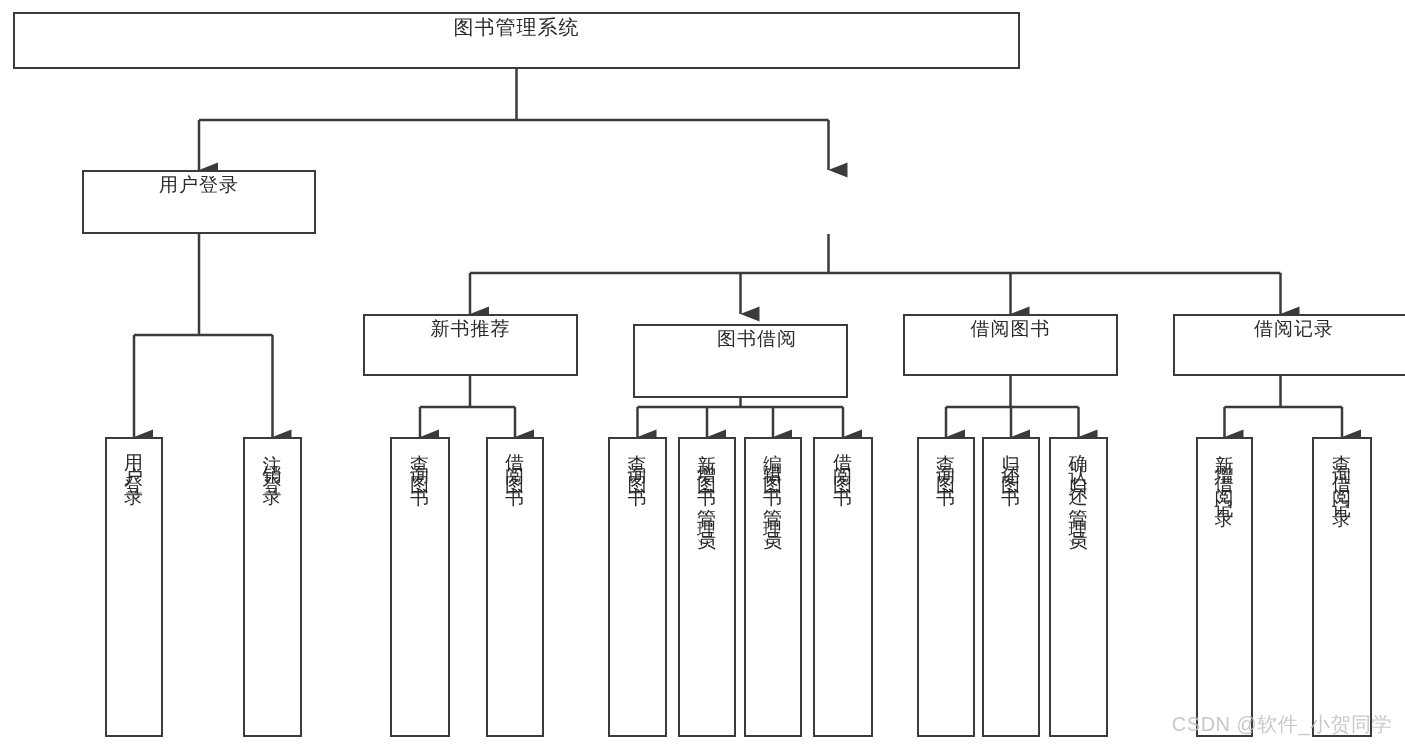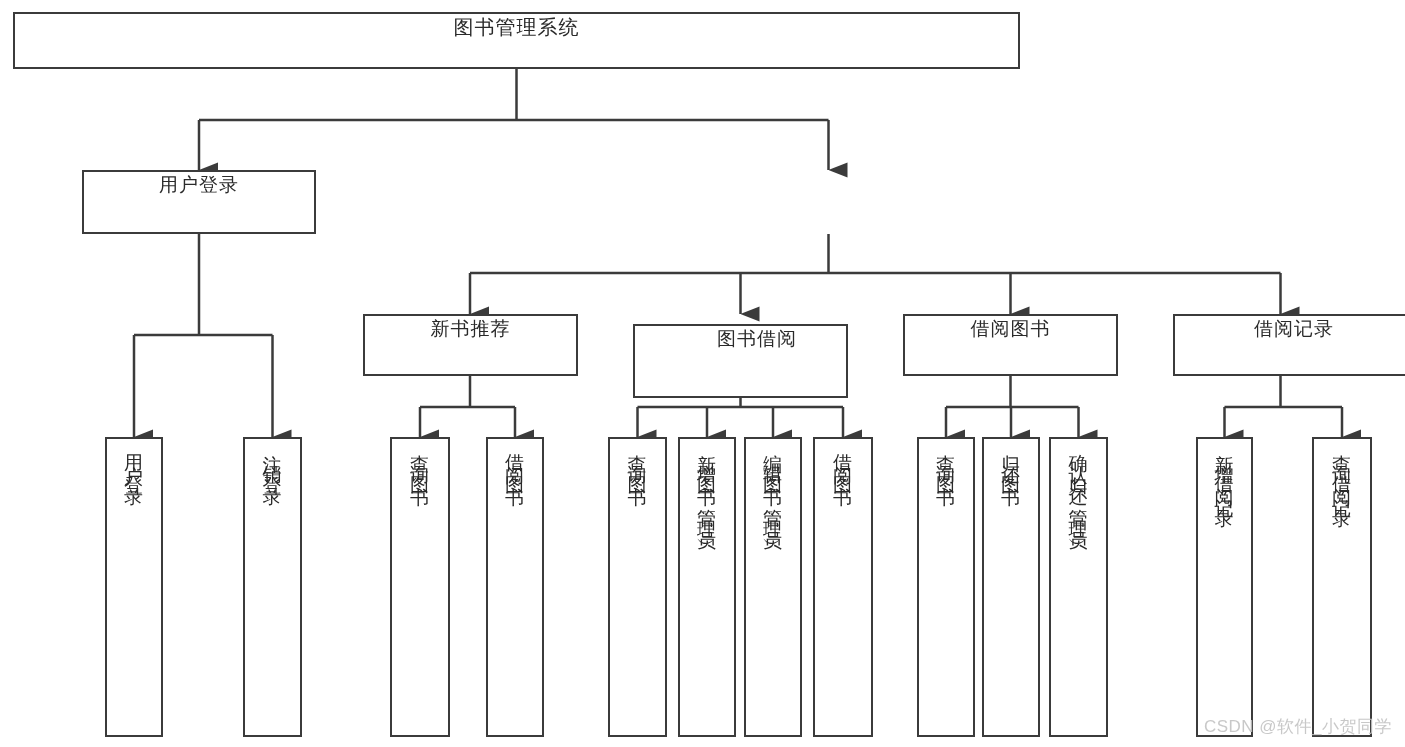--- a/index.html
+++ b/index.html
@@ -49,21 +49,21 @@
     font-size: 19px;
     letter-spacing: 11px;
     line-height: 1;
     color: var(--text);
     white-space: nowrap;
   }
   .watermark {
     position: absolute;
     right: 13px;
     bottom: 9px;
-    font-size: 17px;
+    font-size: 20px;
     color: var(--watermark);
     opacity: 0.9;
     z-index: 5;
     letter-spacing: 0.5px;
     white-space: nowrap;
   }
 </style>
 </head>
 <body>
 

